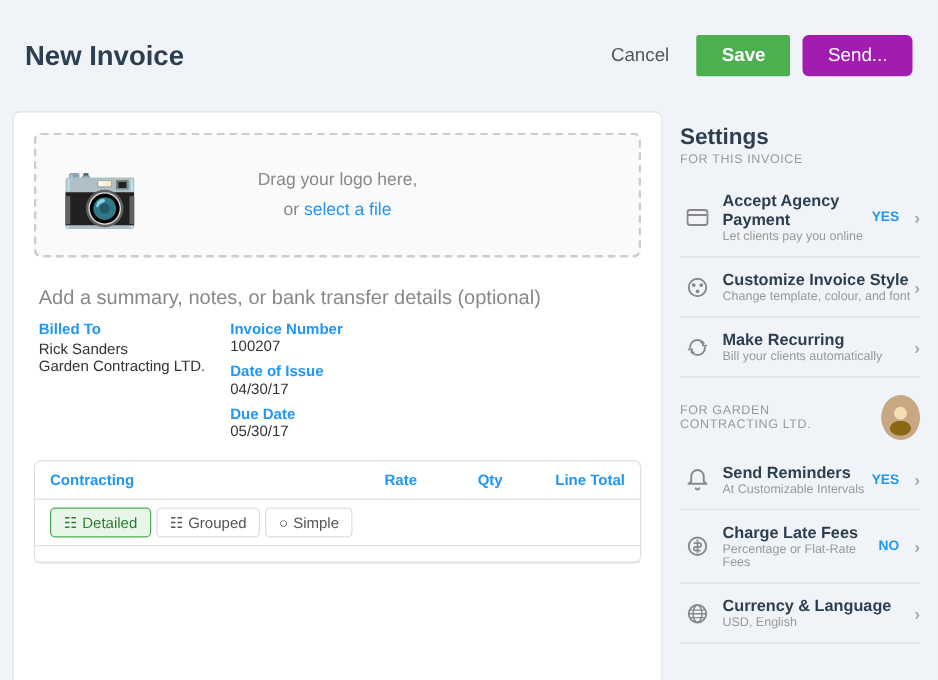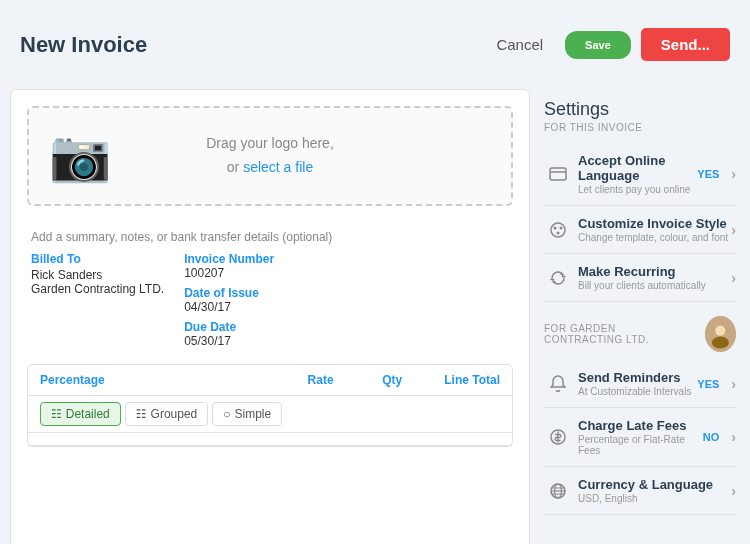--- a/index.html
+++ b/index.html
@@ -2,39 +2,39 @@
 <html><head>
   <meta charset="utf-8">
   <style>
     * { box-sizing: border-box; margin: 0; padding: 0; }
     body { font-family: -apple-system, BlinkMacSystemFont, 'Segoe UI', sans-serif; background: #f0f4f8; width: 750px; height: 544px; overflow: hidden; font-size: 13px; color: #333; }
 
     .top-bar { display: flex; align-items: center; padding: 28px 20px; background: #f0f4f8; }
     .top-title { font-size: 22px; font-weight: 600; color: #2c3e50; flex: 1; }
     .top-actions { display: flex; gap: 10px; align-items: center; }
     .btn-cancel { background: transparent; border: none; color: #555; font-size: 15px; cursor: pointer; padding: 6px 12px; }
-    .btn-save { background: #4caf50; color: white; border: none; border-radius: 12px; padding: 8px 20px; font-size: 11px; font-weight: 600; cursor: pointer; }
-    .btn-send { background: #ef4444; color: white; border: none; border-radius: 5px; padding: 8px 20px; font-size: 15px; font-weight: 700; cursor: pointer; }
+    .btn-save { background: #4caf50; color: white; border: none; border-radius: 2px; padding: 8px 20px; font-size: 15px; font-weight: 600; cursor: pointer; }
+    .btn-send { background: #a21caf; color: white; border: none; border-radius: 5px; padding: 8px 20px; font-size: 15px; font-weight: 400; cursor: pointer; }
 
     .main-layout { display: flex; height: calc(544px - 58px); }
 
     .left-panel { flex: 1; background: white; margin: 0 0 0 10px; border-radius: 6px; overflow-y: auto; border: 1px solid #e0e0e0; }
 
     .company-header { background: #2196f3; padding: 16px 20px; color: white; display: flex; justify-content: space-between; align-items: flex-start; }
     .company-name { font-size: 20px; font-weight: 700; }
     .company-phone { font-size: 12px; margin-top: 4px; opacity: 0.9; }
     .company-address { text-align: right; font-size: 12px; line-height: 1.6; }
 
     .logo-area { margin: 16px; border: 2px dashed #ccc; border-radius: 6px; min-height: 100px; display: flex; align-items: center; justify-content: center; background: #fafafa; position: relative; }
     .logo-placeholder-icon { font-size: 50px; color: #ddd; position: absolute; left: 20px; top: 50%; transform: translateY(-50%); }
     .logo-text { text-align: center; color: #888; font-size: 14px; line-height: 1.7; }
     .logo-link { color: #2196f3; cursor: pointer; text-decoration: none; }
 
     .invoice-summary-row { display: flex; justify-content: space-between; align-items: flex-start; padding: 8px 20px; }
-    .summary-note { color: #888; font-size: 12px; }
+    .summary-note { color: #888; font-size: 16px; }
     .amount-due-block { text-align: right; }
     .amount-due-label { color: #2196f3; font-size: 12px; font-weight: 600; }
     .amount-due-value { color: #2196f3; font-size: 26px; font-weight: 700; }
 
     .billed-block { padding: 0 20px 8px; font-size: 12px; }
     .billed-label { color: #2196f3; font-weight: 600; margin-bottom: 2px; }
     .billed-name { font-weight: 500; }
 
     .invoice-meta { padding: 0 20px 8px; font-size: 12px; }
     .meta-item { margin-bottom: 6px; }
@@ -47,21 +47,21 @@
     .col-qty { flex: 0.7; text-align: right; }
     .col-total { flex: 1; text-align: right; }
 
     .tab-bar { display: flex; padding: 6px 12px; gap: 4px; border-bottom: 1px solid #e0e0e0; align-items: center; }
     .tab-btn { display: flex; align-items: center; gap: 4px; padding: 4px 10px; border-radius: 4px; border: 1px solid #ddd; background: white; font-size: 12px; cursor: pointer; color: #555; }
     .tab-btn.active { background: #e8f5e9; border-color: #4caf50; color: #2e7d32; }
 
     .filter-row { display: flex; padding: 6px 12px; gap: 12px; border-bottom: 1px solid #e0e0e0; font-size: 11px; color: #555; }
 
     .right-panel { width: 220px; padding: 10px 14px; background: #f0f4f8; }
-    .settings-title { font-size: 18px; font-weight: 400; color: #2c3e50; margin-bottom: 2px; }
+    .settings-title { font-size: 18px; font-weight: 700; color: #2c3e50; margin-bottom: 2px; }
     .settings-subtitle { font-size: 10px; color: #999; letter-spacing: 0.5px; text-transform: uppercase; margin-bottom: 10px; }
 
     .setting-item { display: flex; align-items: center; padding: 10px 0; border-bottom: 1px solid #e0e0e0; cursor: pointer; }
     .setting-icon { width: 28px; display: flex; align-items: center; justify-content: center; color: #888; flex-shrink: 0; }
     .setting-content { flex: 1; margin-left: 6px; }
     .setting-name { font-size: 13px; font-weight: 600; color: #2c3e50; }
     .setting-desc { font-size: 10px; color: #999; margin-top: 1px; }
     .setting-right { display: flex; align-items: center; gap: 12px; font-size: 11px; font-weight: 700; color: #2196f3; }
     .setting-chevron { color: #aaa; font-size: 14px; }
 
@@ -114,21 +114,21 @@
         </div>
         <div class="meta-item">
           <div class="meta-label">Due Date</div>
           <div>05/30/17</div>
         </div>
       </div>
     </div>
 
     <div class="table-section">
       <div class="table-header">
-        <div class="col-desc">Percentage</div>
+        <div class="col-desc">Contracting</div>
         <div class="col-rate">Rate</div>
         <div class="col-qty">Qty</div>
         <div class="col-total">Line Total</div>
       </div>
 
       <div class="tab-bar">
         <button class="tab-btn active">
           <span>☷</span>
           <span>Detailed</span>
         </button>
@@ -156,21 +156,21 @@
     <div class="settings-subtitle">FOR THIS INVOICE</div>
 
     <div class="setting-item">
       <div class="setting-icon">
         <svg width="18" height="14" viewBox="0 0 18 14" fill="none">
             <rect x="1" y="1" width="16" height="12" rx="2" stroke="#888" stroke-width="1.5"></rect>
             <line x1="1" y1="5" x2="17" y2="5" stroke="#888" stroke-width="1.5"></line>
           </svg>
       </div>
       <div class="setting-content">
-        <div class="setting-name">Accept Online Language</div>
+        <div class="setting-name">Accept Agency Payment</div>
         <div class="setting-desc">Let clients pay you online</div>
       </div>
       <div class="setting-right">
         <span>YES</span>
         <span class="setting-chevron">›</span>
       </div>
     </div>
 
     <div class="setting-item">
       <div class="setting-icon">

